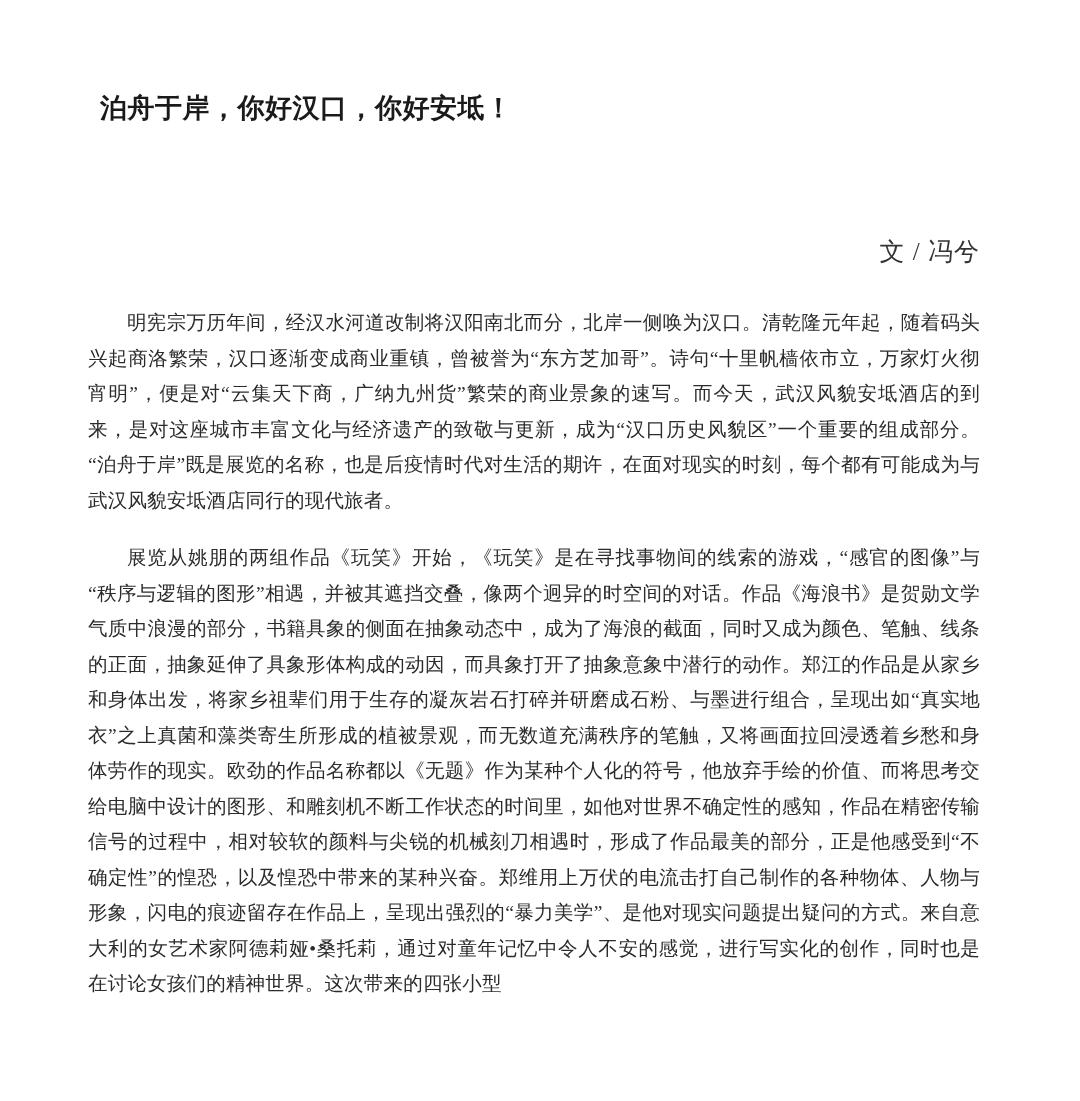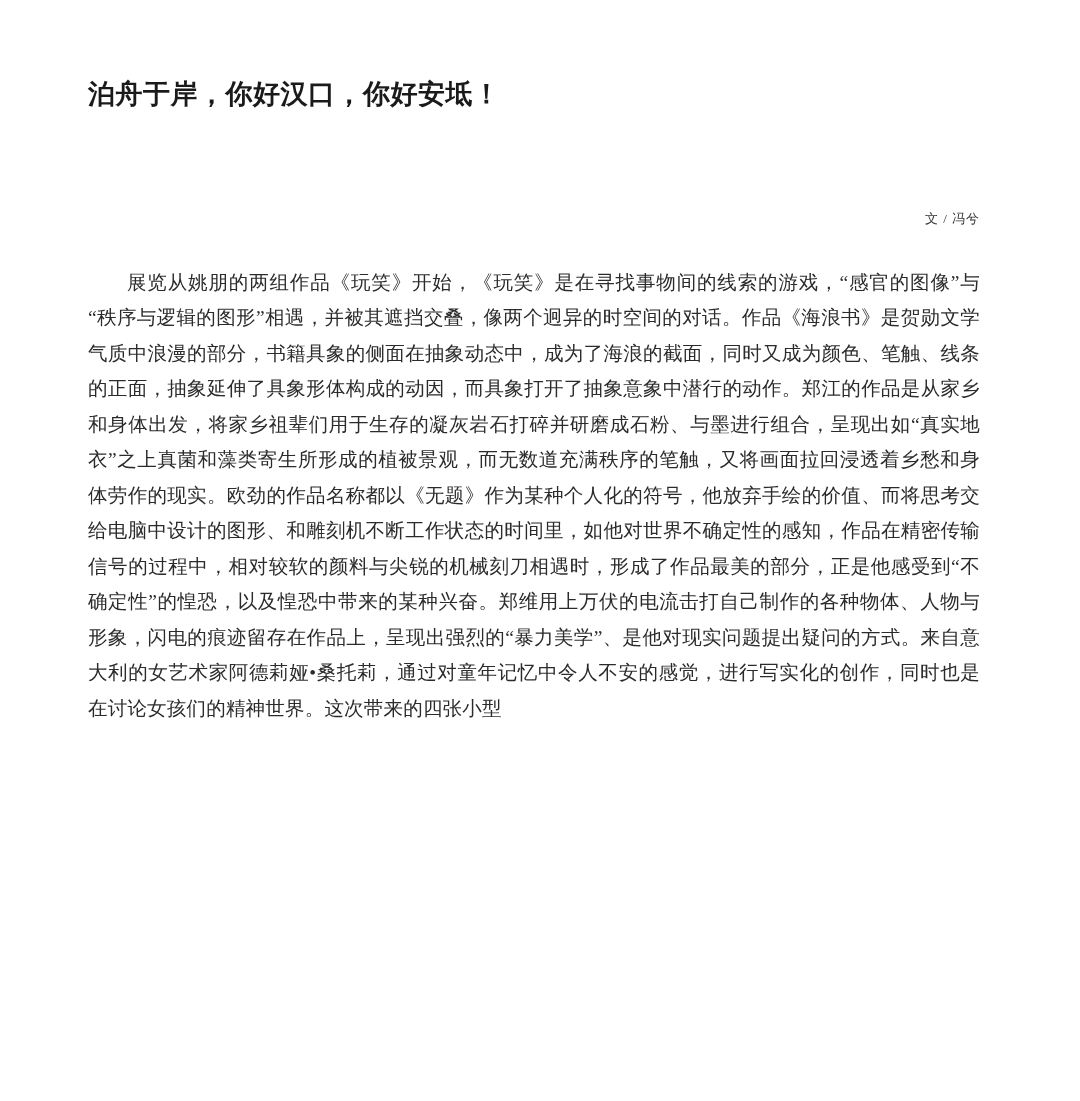--- a/index.html
+++ b/index.html
@@ -25,36 +25,36 @@
   }
 
   .content {
     position: absolute;
     left: 88px;
     top: 0;
     width: 892px;
   }
 
   .article-title {
-    margin: 0;
+    margin: 12px;
     padding-top: 78px;
     font-size: 27px;
     font-weight: 700;
     line-height: 1.35;
     letter-spacing: 0.5px;
     color: #1a1a1a;
     text-align: left;
-    font-family: Liberation Mono, monospace;
+    font-family: Liberation Sans, sans-serif;
   }
 
   .byline {
     margin: 0;
     padding-top: 96px;
     text-align: right;
-    font-size: 13px;
+    font-size: 25px;
     line-height: 1.4;
     letter-spacing: 1px;
     color: #333333;
   }
 
   .body-block {
     padding-top: 36px;
   }
 
   .para {
@@ -77,17 +77,18 @@
 <body>
 
 <div class="page">
   <div class="content">
 
     <h1 class="article-title">泊舟于岸，你好汉口，你好安坻！</h1>
 
     <div class="byline">文 / 冯兮</div>
 
     <div class="body-block">
+      <p class="para">明宪宗万历年间，经汉水河道改制将汉阳南北而分，北岸一侧唤为汉口。清乾隆元年起，随着码头兴起商洛繁荣，汉口逐渐变成商业重镇，曾被誉为“东方芝加哥”。诗句“十里帆樯依市立，万家灯火彻宵明”，便是对“云集天下商，广纳九州货”繁荣的商业景象的速写。而今天，武汉风貌安坻酒店的到来，是对这座城市丰富文化与经济遗产的致敬与更新，成为“汉口历史风貌区”一个重要的组成部分。“泊舟于岸”既是展览的名称，也是后疫情时代对生活的期许，在面对现实的时刻，每个都有可能成为与武汉风貌安坻酒店同行的现代旅者。</p>
       <p class="para">展览从姚朋的两组作品《玩笑》开始，《玩笑》是在寻找事物间的线索的游戏，“感官的图像”与“秩序与逻辑的图形”相遇，并被其遮挡交叠，像两个迥异的时空间的对话。作品《海浪书》是贺勋文学气质中浪漫的部分，书籍具象的侧面在抽象动态中，成为了海浪的截面，同时又成为颜色、笔触、线条的正面，抽象延伸了具象形体构成的动因，而具象打开了抽象意象中潜行的动作。郑江的作品是从家乡和身体出发，将家乡祖辈们用于生存的凝灰岩石打碎并研磨成石粉、与墨进行组合，呈现出如“真实地衣”之上真菌和藻类寄生所形成的植被景观，而无数道充满秩序的笔触，又将画面拉回浸透着乡愁和身体劳作的现实。欧劲的作品名称都以《无题》作为某种个人化的符号，他放弃手绘的价值、而将思考交给电脑中设计的图形、和雕刻机不断工作状态的时间里，如他对世界不确定性的感知，作品在精密传输信号的过程中，相对较软的颜料与尖锐的机械刻刀相遇时，形成了作品最美的部分，正是他感受到“不确定性”的惶恐，以及惶恐中带来的某种兴奋。郑维用上万伏的电流击打自己制作的各种物体、人物与形象，闪电的痕迹留存在作品上，呈现出强烈的“暴力美学”、是他对现实问题提出疑问的方式。来自意大利的女艺术家阿德莉娅•桑托莉，通过对童年记忆中令人不安的感觉，进行写实化的创作，同时也是在讨论女孩们的精神世界。这次带来的四张小型</p>
     </div>
 
   </div>
 </div>
 
 </body></html>

